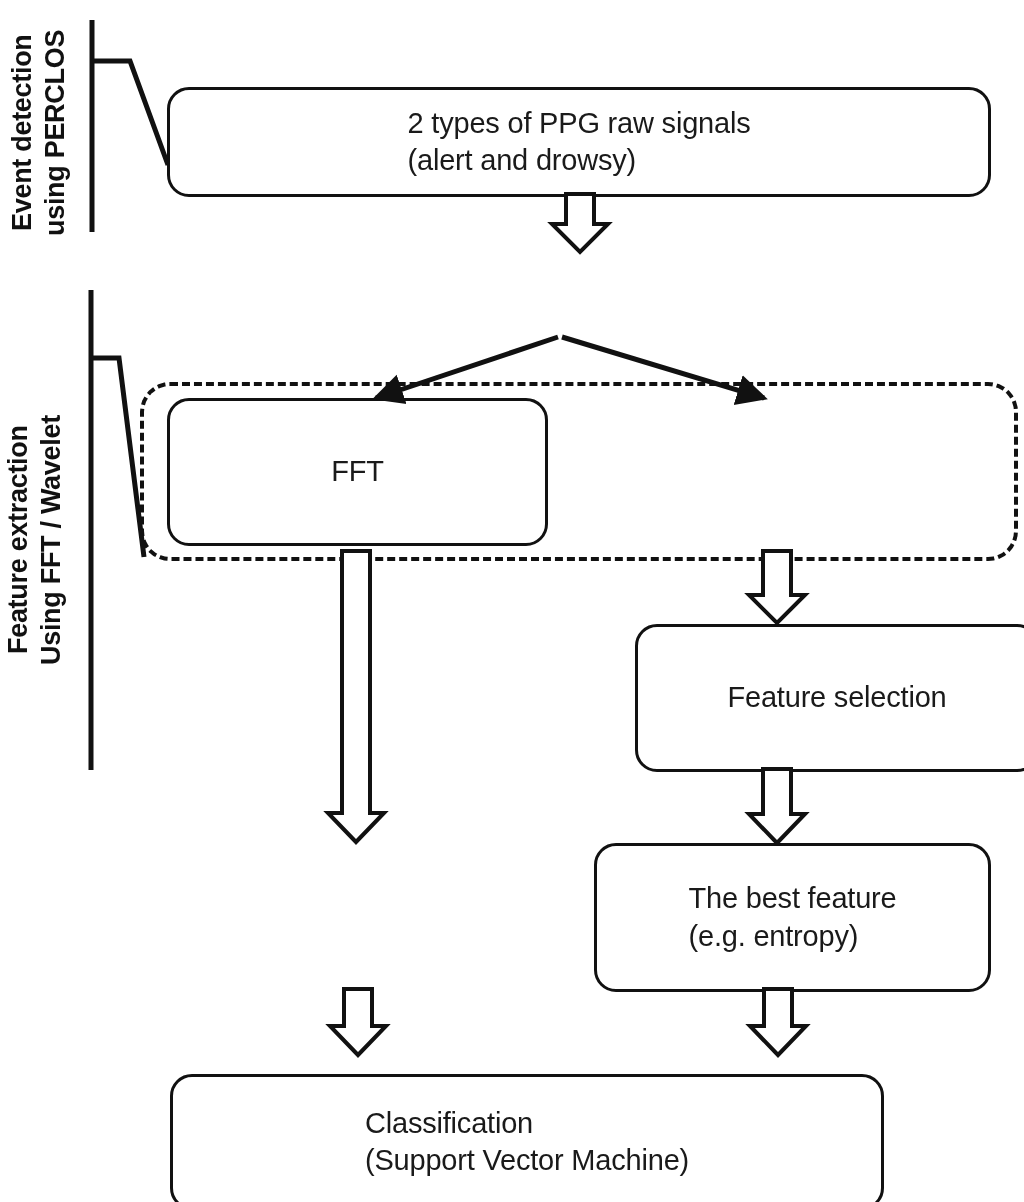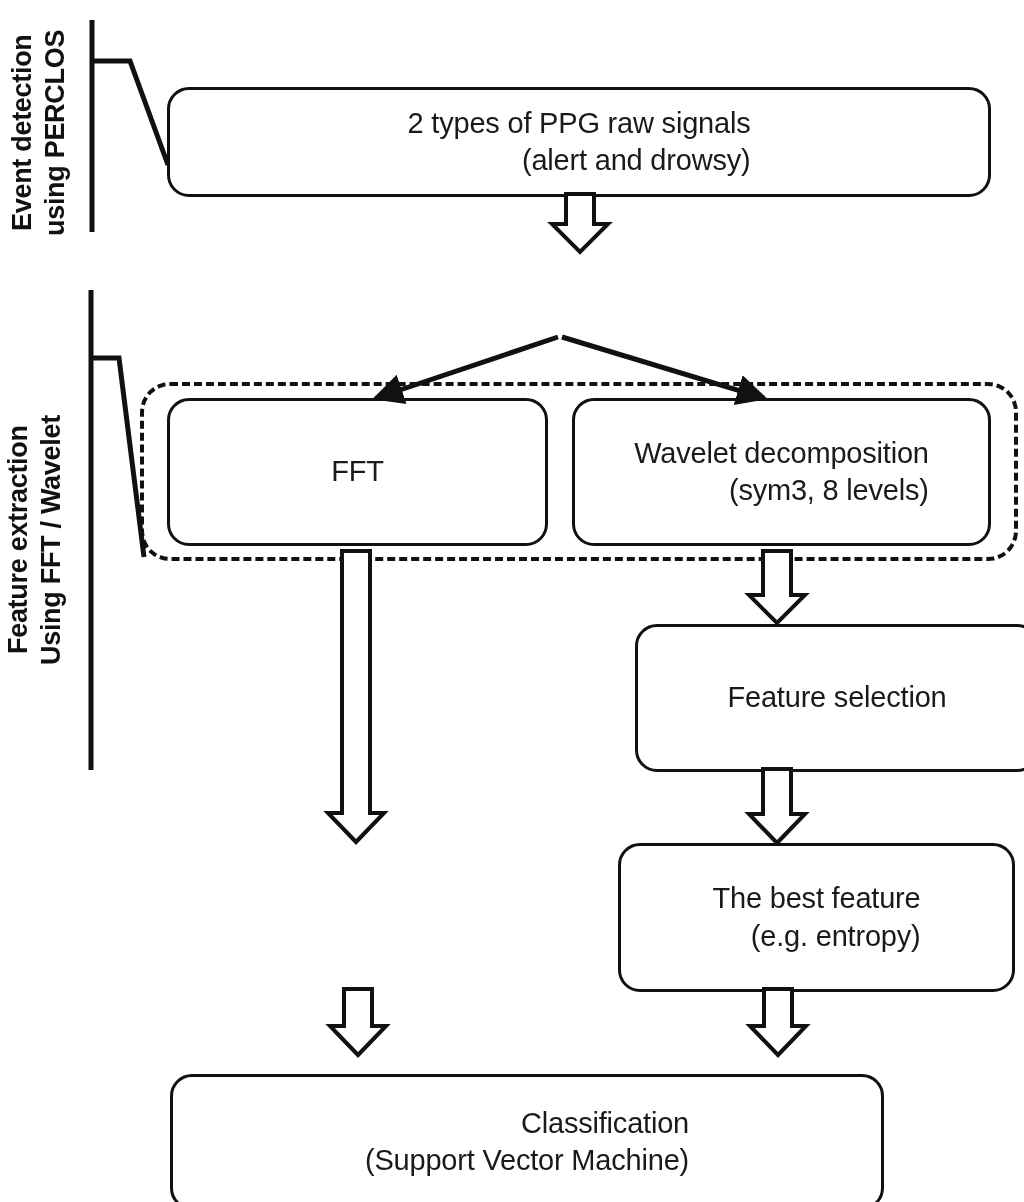--- a/index.html
+++ b/index.html
@@ -19,21 +19,21 @@
   }
   .node {
     position: absolute;
     box-sizing: border-box;
     border: 3.5px solid #111111;
     border-radius: 22px;
     background: #ffffff;
     display: flex;
     align-items: center;
     justify-content: center;
-    text-align: right;
+    text-align: left;
     color: #1a1a1a;
     font-size: 29px;
     line-height: 1.28;
     letter-spacing: -0.2px;
     z-index: 4;
   }
   .node .txt {
     white-space: pre-line;
     padding: 0 8px;
   }
@@ -108,43 +108,39 @@
     <line x1="218" y1="3" x2="36" y2="64" stroke="#111111" stroke-width="5" marker-end="url(#solidArrow)"></line>
     <line x1="222" y1="3" x2="424" y2="64" stroke="#111111" stroke-width="5" marker-end="url(#solidArrow)"></line>
   </svg>
 
   <div class="dashed-group" style="left:140px; top:382px; width:878px; height:179px;"></div>
 
   <div class="node" style="left:167px; top:398px; width:381px; height:148px;">
     <span class="txt">FFT</span>
   </div>
 
-  <div class="node" style="left:572px; top:398px; width:419px; height:148px;">
-    <span class="txt">Wavelet decomposition
-(sym3, 8 levels)</span>
-  </div>
 
   <svg class="arrow-svg" style="left:320px; top:551px;" width="72" height="295" viewBox="0 0 72 295">
     <polygon points="22,0 50,0 50,262 64,262 36,291 8,262 22,262" fill="#ffffff" stroke="#111111" stroke-width="4" stroke-linejoin="miter"></polygon>
   </svg>
 
   <svg class="arrow-svg" style="left:742px; top:551px;" width="70" height="76" viewBox="0 0 70 76">
     <polygon points="21,0 49,0 49,44 63,44 35,72 7,44 21,44" fill="#ffffff" stroke="#111111" stroke-width="4" stroke-linejoin="miter"></polygon>
   </svg>
 
   <div class="node" style="left:587px; top:624px; width:404px; height:148px;margin-left:48px;">
     <span class="txt">Feature selection</span>
   </div>
 
   <svg class="arrow-svg" style="left:742px; top:769px;" width="70" height="78" viewBox="0 0 70 78">
     <polygon points="21,0 49,0 49,45 63,45 35,74 7,45 21,45" fill="#ffffff" stroke="#111111" stroke-width="4" stroke-linejoin="miter"></polygon>
   </svg>
 
 
-  <div class="node" style="left:618px; top:843px; width:397px; height:149px;">
+  <div class="node" style="left:594px; top:843px; width:397px; height:149px;">
     <span class="txt">The best feature
 (e.g. entropy)</span>
   </div>
 
   <svg class="arrow-svg" style="left:323px; top:989px;" width="70" height="70" viewBox="0 0 70 70">
     <polygon points="21,0 49,0 49,37 63,37 35,66 7,37 21,37" fill="#ffffff" stroke="#111111" stroke-width="4" stroke-linejoin="miter"></polygon>
   </svg>
 
   <svg class="arrow-svg" style="left:743px; top:989px;" width="70" height="70" viewBox="0 0 70 70">
     <polygon points="21,0 49,0 49,37 63,37 35,66 7,37 21,37" fill="#ffffff" stroke="#111111" stroke-width="4" stroke-linejoin="miter"></polygon>

